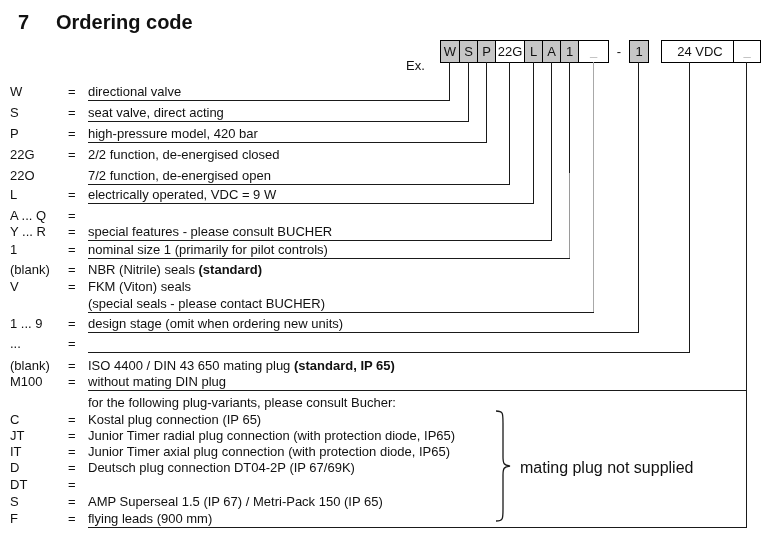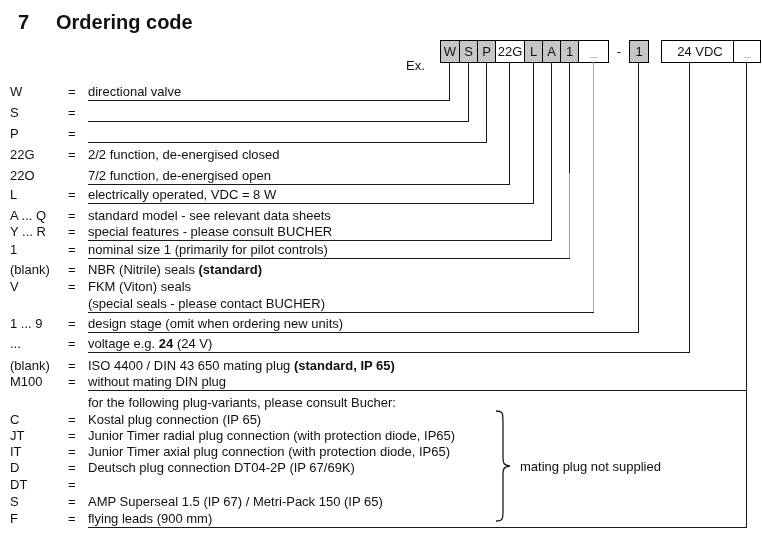--- a/index.html
+++ b/index.html
@@ -22,21 +22,21 @@
   .row{position:absolute;left:0;width:762px;height:16px;font-size:13px;line-height:16px;}
   .row .code{position:absolute;left:10px;white-space:nowrap;}
   .row .eq{position:absolute;left:68px;}
   .row .desc{position:absolute;left:88px;white-space:nowrap;}
   .b{font-weight:bold;}
   .vl{position:absolute;width:1px;background:#1a1a1a;}
   .hl{position:absolute;height:1px;background:#1a1a1a;}
   .vl.gray{background:#a8a8a8;}
   .vl.gray2{background:#9a9a9a;}
   #brace{position:absolute;left:494px;top:409px;}
-  #brace-note{position:absolute;left:520px;top:459px;font-size:13px;}
+  #brace-note{position:absolute;left:520px;top:459px;font-size:16px;}
 </style>
 </head>
 <body>
 
 <div id="page">
 
   <div id="sec-num" class="title">7</div>
   <div id="sec-title" class="title">Ordering code</div>
 
   <div id="ex-label">Ex.</div>
@@ -105,44 +105,45 @@
   </div>
 
   <div class="row" style="top:84px">
       <span class="code">W</span>
       <span class="eq">=</span>
       <span class="desc"><span>directional valve</span><span class="b"></span><span></span></span>
     </div>
   <div class="row" style="top:105px">
       <span class="code">S</span>
       <span class="eq">=</span>
+      <span class="desc"><span>seat valve, direct acting</span><span class="b"></span><span></span></span>
     </div>
   <div class="row" style="top:126px">
       <span class="code">P</span>
       <span class="eq">=</span>
+      <span class="desc"><span>high-pressure model, 420 bar</span><span class="b"></span><span></span></span>
     </div>
   <div class="row" style="top:147px">
       <span class="code">22G</span>
       <span class="eq">=</span>
       <span class="desc"><span>2/2 function, de-energised closed</span><span class="b"></span><span></span></span>
     </div>
   <div class="row" style="top:168px">
       <span class="code">22O</span>
       <span class="eq"></span>
       <span class="desc"><span>7/2 function, de-energised open</span><span class="b"></span><span></span></span>
     </div>
   <div class="row" style="top:187px">
       <span class="code">L</span>
       <span class="eq">=</span>
-      <span class="desc"><span>electrically operated, VDC = 8 W</span><span class="b"></span><span></span></span>
+      <span class="desc"><span>electrically operated, VDC = 9 W</span><span class="b"></span><span></span></span>
     </div>
   <div class="row" style="top:208px">
       <span class="code">A ... Q</span>
       <span class="eq">=</span>
-      <span class="desc"><span>standard model - see relevant data sheets</span><span class="b"></span><span></span></span>
     </div>
   <div class="row" style="top:224px">
       <span class="code">Y ... R</span>
       <span class="eq">=</span>
       <span class="desc"><span>special features - please consult BUCHER</span><span class="b"></span><span></span></span>
     </div>
   <div class="row" style="top:242px">
       <span class="code">1</span>
       <span class="eq">=</span>
       <span class="desc"><span>nominal size 1 (primarily for pilot controls)</span><span class="b"></span><span></span></span>
@@ -163,21 +164,20 @@
       <span class="desc"><span>(special seals - please contact BUCHER)</span><span class="b"></span><span></span></span>
     </div>
   <div class="row" style="top:316px">
       <span class="code">1 ... 9</span>
       <span class="eq">=</span>
       <span class="desc"><span>design stage (omit when ordering new units)</span><span class="b"></span><span></span></span>
     </div>
   <div class="row" style="top:336px">
       <span class="code">...</span>
       <span class="eq">=</span>
-      <span class="desc"><span>voltage e.g. </span><span class="b">24</span><span> (24 V)</span></span>
     </div>
   <div class="row" style="top:358px">
       <span class="code">(blank)</span>
       <span class="eq">=</span>
       <span class="desc"><span>ISO 4400 / DIN 43 650 mating plug </span><span class="b">(standard, IP 65)</span><span></span></span>
     </div>
   <div class="row" style="top:374px">
       <span class="code">M100</span>
       <span class="eq">=</span>
       <span class="desc"><span>without mating DIN plug</span><span class="b"></span><span></span></span>

